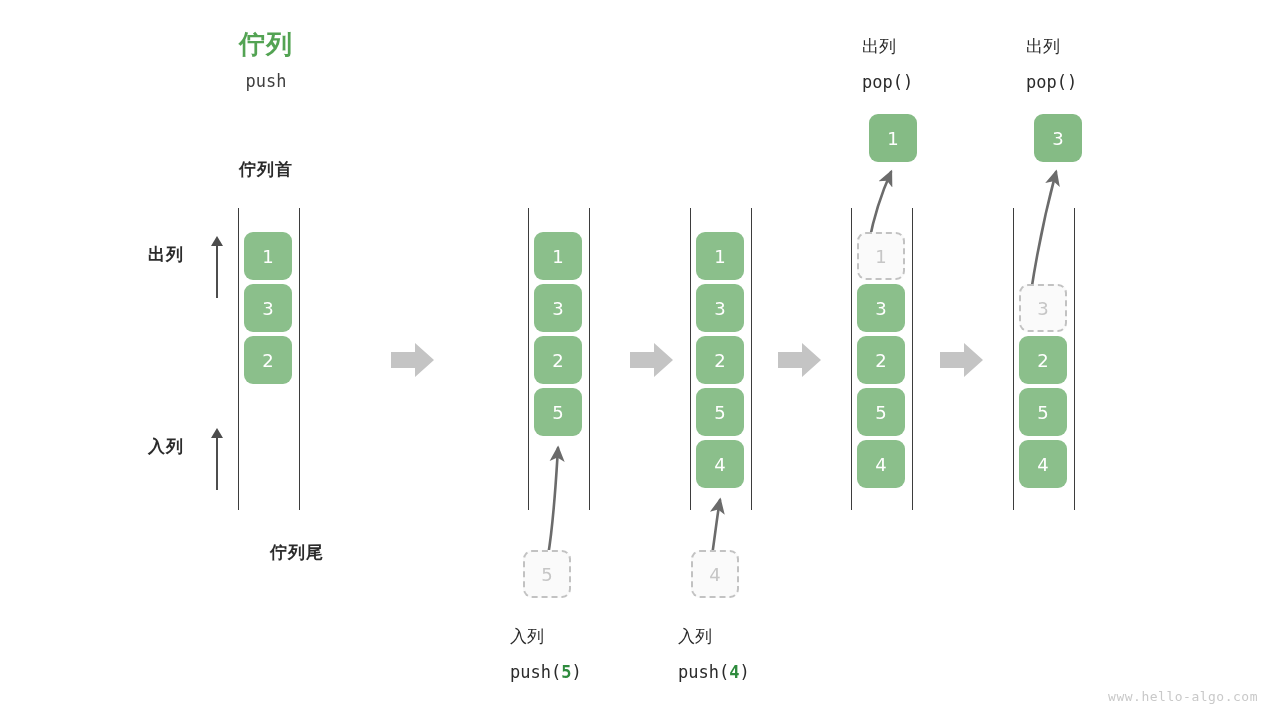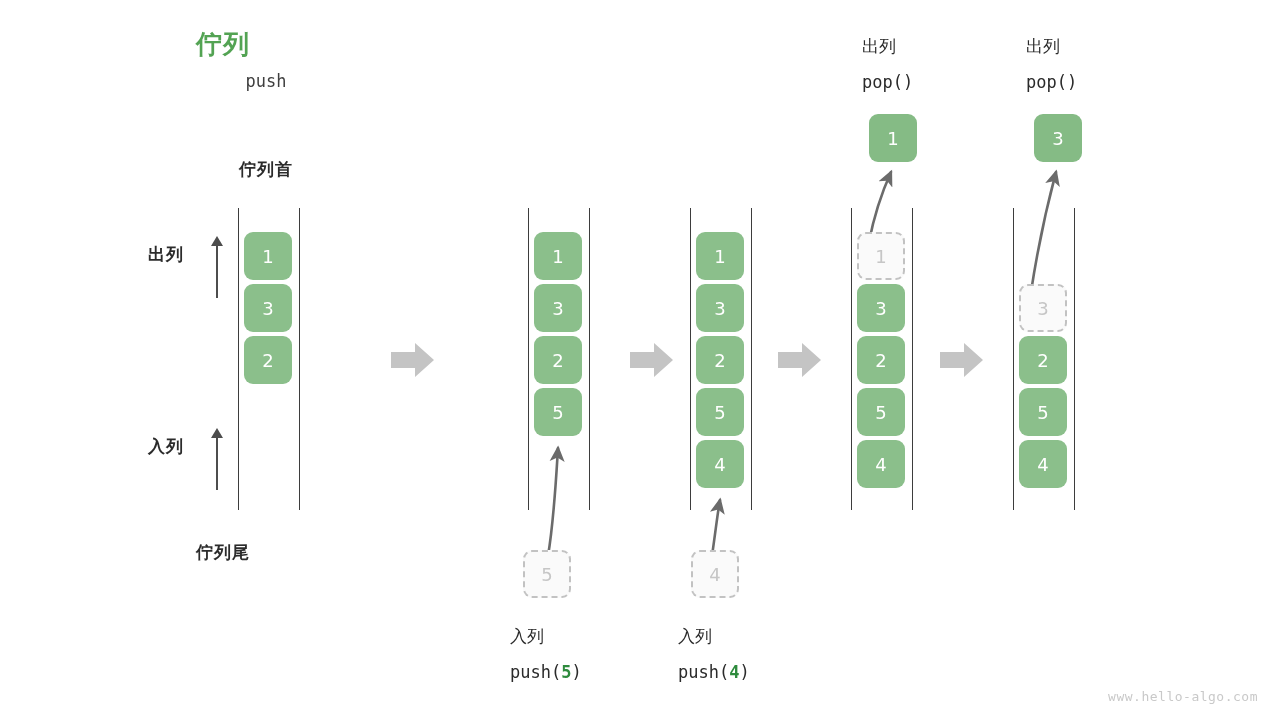--- a/index.html
+++ b/index.html
@@ -19,20 +19,21 @@
     left: 0; top: 0;
     width: 1280px;
     height: 720px;
   }
 
   
   .title-cn {
     position: absolute;
     left: 196px; top: 28px;
     width: 140px;
+    text-align: center;
     font-size: 26px;
     font-weight: bold;
     color: #53a353;
     letter-spacing: 1px;
     line-height: 32px;
   }
   .title-en {
     position: absolute;
     left: 196px; top: 70px;
     width: 140px;
@@ -46,21 +47,21 @@
   
   .side-label {
     position: absolute;
     font-size: 17px;
     font-weight: bold;
     color: #2b2b2b;
     letter-spacing: 1px;
     white-space: nowrap;
   }
   .head-label { left: 196px; top: 158px; width: 140px; text-align: center; }
-  .tail-label { left: 196px; top: 541px; width: 140px; text-align: left; }
+  .tail-label { left: 184px; top: 541px; width: 140px; text-align: right; }
   .deq-label  { left: 148px; top: 243px; }
   .enq-label  { left: 148px; top: 435px; }
 
   
   .vert-arrow { position: absolute; width: 16px; }
   .vert-arrow .shaft {
     position: absolute;
     left: 7px; top: 8px;
     width: 2px;
     background: #4d4d4d;

